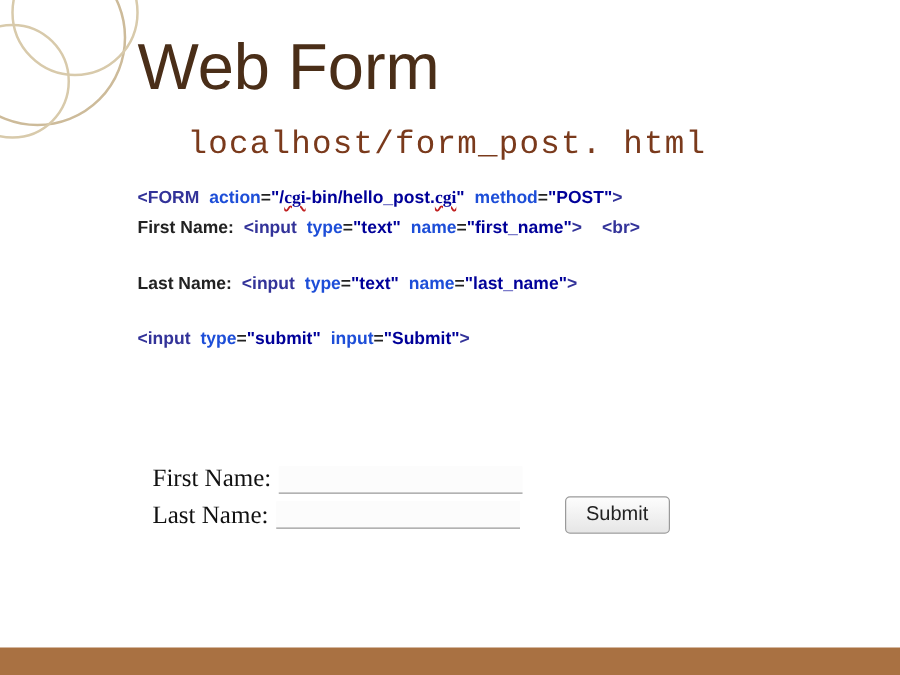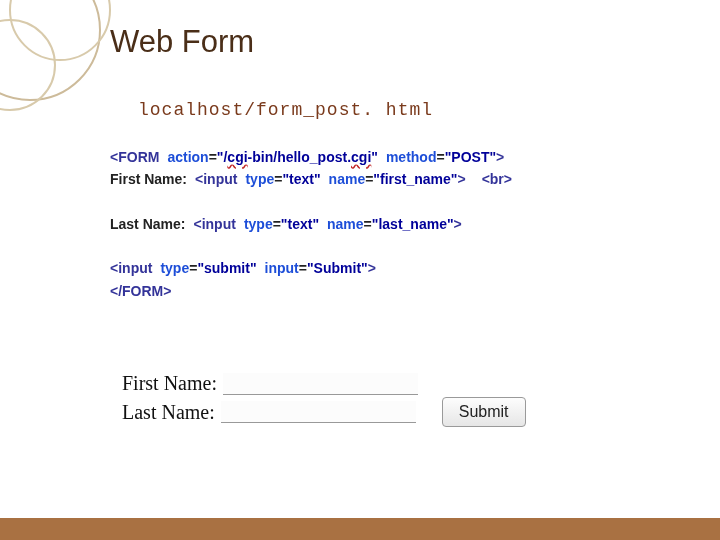--- a/index.html
+++ b/index.html
@@ -25,30 +25,30 @@
     left: 0;
     bottom: 0;
     width: 100%;
     height: 22px;
     background: #a97142;
   }
   .heading {
     position: absolute;
     top: 24px;
     left: 110px;
-    font-size: 31px;
+    font-size: 52px;
     color: #4a2e18;
     font-weight: normal;
   }
   .url-line {
     position: absolute;
     top: 100px;
-    left: 138px;
+    left: 150px;
     font-family: "Courier New", monospace;
-    font-size: 18px;
+    font-size: 26px;
     color: #7a3a1c;
     letter-spacing: 1px;
   }
   .code-block {
     position: absolute;
     top: 146px;
     left: 110px;
     right: 40px;
     font-family: Verdana, sans-serif;
     font-size: 14px;
@@ -56,20 +56,21 @@
     line-height: 1.6;
   }
   .code-line { white-space: nowrap; min-height: 22px; }
   .t-tag { color: #333399; }
   .t-attr { color: #1d4ed8; }
   .t-val { color: #000099; }
   .t-default { color: #222; }
   .squiggle {
     text-decoration: underline wavy #c02020;
     text-underline-offset: 2px;
+    font-family: Liberation Serif, serif;
   }
   .spc { display:inline-block; width:8px; }
   .form-render {
     position: absolute;
     top: 372px;
     left: 122px;
     font-family: Georgia, "Times New Roman", serif;
     font-size: 20px;
     color: #111;
   }
@@ -91,21 +92,21 @@
   .submit-btn {
     height: 30px;
     padding: 0 16px;
     font-size: 16px;
     font-family: Arial, sans-serif;
     color: #222;
     background: linear-gradient(#fdfdfd, #e6e6e6);
     border: 1px solid #9a9a9a;
     border-radius: 4px;
     cursor: pointer;
-    margin-left: 20px;
+    margin-left: 30px;
   }
 </style>
 </head>
 <body>
 
 <div class="deco-corner">
   <svg viewBox="0 0 160 160">
     <circle cx="60" cy="60" r="70" fill="none" stroke="#cdbb9a" stroke-width="2"></circle>
     <circle cx="90" cy="40" r="50" fill="none" stroke="#d8caab" stroke-width="2"></circle>
     <circle cx="40" cy="95" r="45" fill="none" stroke="#d8caab" stroke-width="2"></circle>
@@ -124,23 +125,20 @@
     <span class="t-default">First Name:</span><span class="spc"></span><span class="t-tag">&lt;</span><span class="t-tag">input</span><span class="spc"></span><span class="t-attr">type</span><span class="t-default">=</span><span class="t-val">"text"</span><span class="spc"></span><span class="t-attr">name</span><span class="t-default">=</span><span class="t-val">"first_name"</span><span class="t-tag">&gt;</span><span class="spc"></span><span class="spc"></span><span class="t-tag">&lt;br&gt;</span>
   </div>
   <div class="code-line"></div>
   <div class="code-line">
     <span class="t-default">Last Name:</span><span class="spc"></span><span class="t-tag">&lt;</span><span class="t-tag">input</span><span class="spc"></span><span class="t-attr">type</span><span class="t-default">=</span><span class="t-val">"text"</span><span class="spc"></span><span class="t-attr">name</span><span class="t-default">=</span><span class="t-val">"last_name"</span><span class="t-tag">&gt;</span>
   </div>
   <div class="code-line"></div>
   <div class="code-line">
     <span class="t-tag">&lt;</span><span class="t-tag">input</span><span class="spc"></span><span class="t-attr">type</span><span class="t-default">=</span><span class="t-val">"submit"</span><span class="spc"></span><span class="t-attr">input</span><span class="t-default">=</span><span class="t-val">"Submit"</span><span class="t-tag">&gt;</span>
   </div>
-  <div class="code-line">
-    <span class="t-tag">&lt;/FORM&gt;</span>
-  </div>
 </div>
 
 <div class="form-render">
   <div class="form-row">
     <span>First Name:</span>
     <input class="text-input" value="" style="">
   </div>
   <div class="form-row">
     <span>Last Name:</span>
     <input class="text-input" value="" style="">

